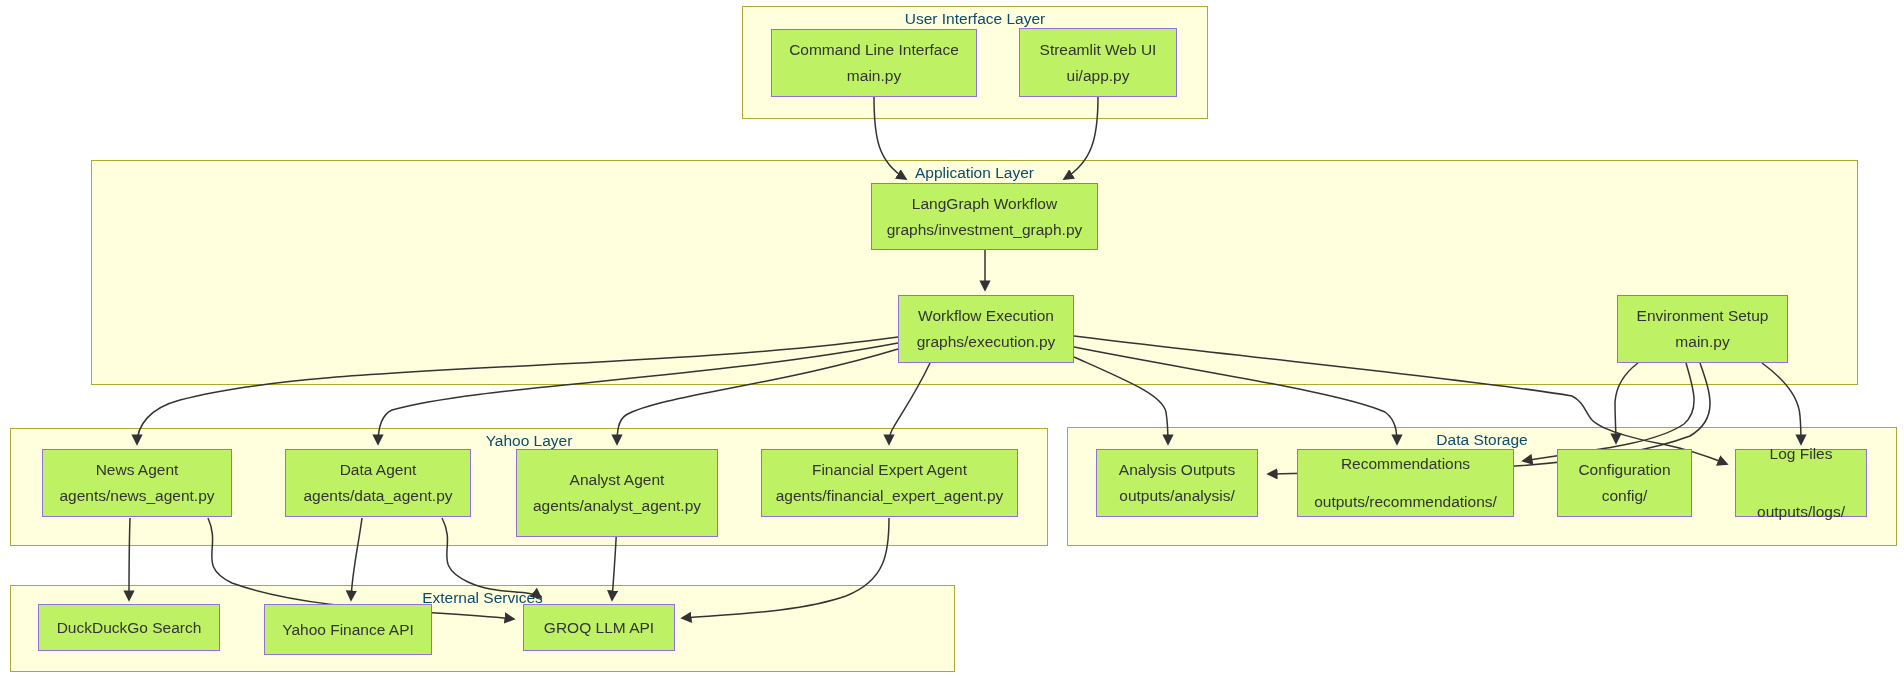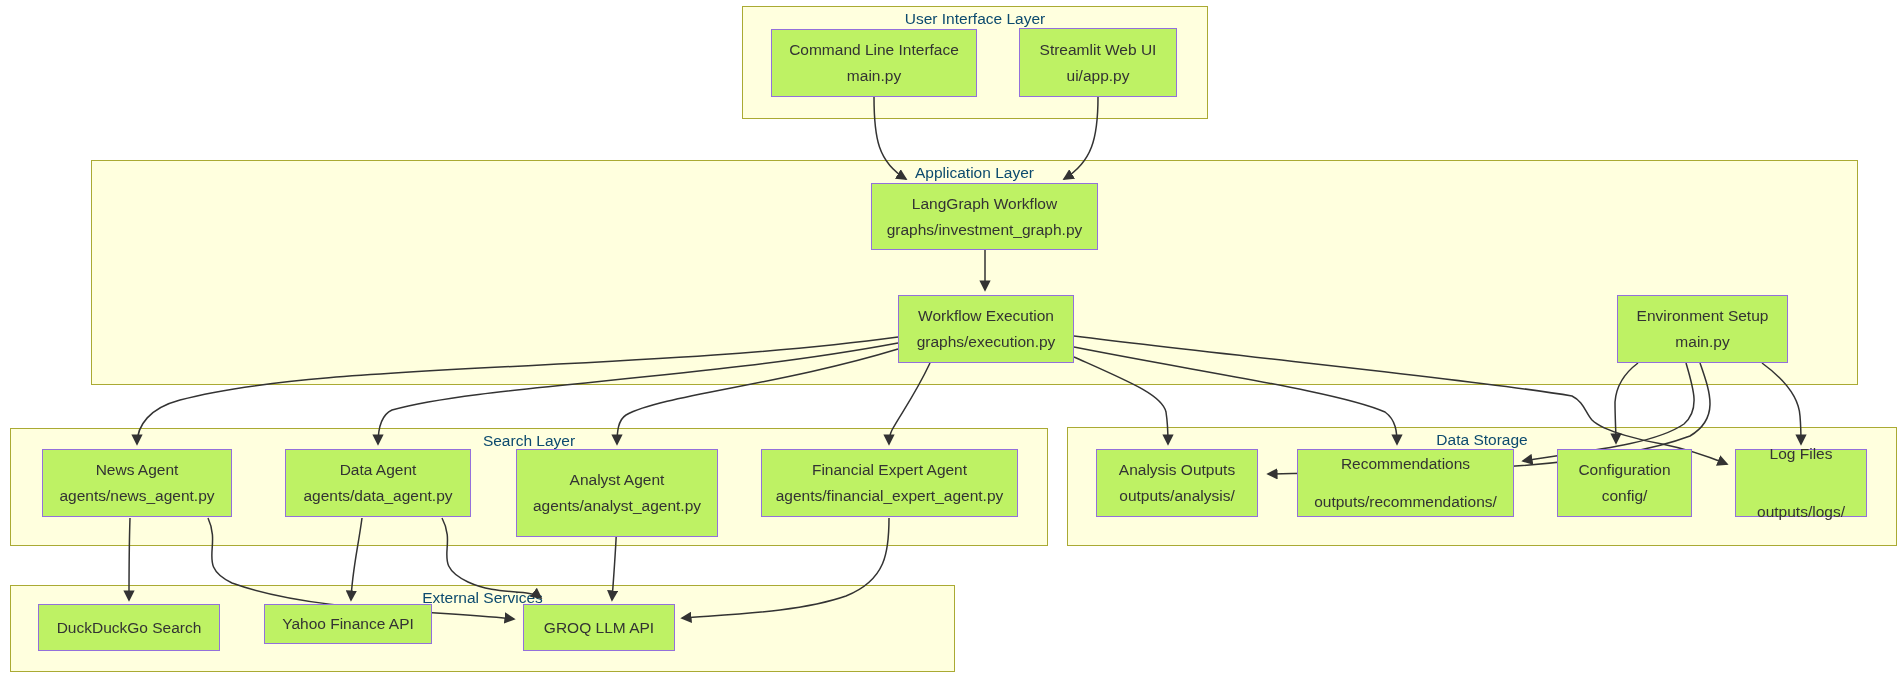--- a/index.html
+++ b/index.html
@@ -27,21 +27,21 @@
 
 <div id="canvas">
 
   <div class="cluster" style="left:742px;top:6px;width:466px;height:113px;">
     <div class="cluster-label">User Interface Layer</div>
   </div>
   <div class="cluster" style="left:91px;top:160px;width:1767px;height:225px;">
     <div class="cluster-label">Application Layer</div>
   </div>
   <div class="cluster" style="left:10px;top:428px;width:1038px;height:118px;">
-    <div class="cluster-label">Search Layer</div>
+    <div class="cluster-label">Yahoo Layer</div>
   </div>
   <div class="cluster" style="left:1067px;top:427px;width:830px;height:119px;">
     <div class="cluster-label">Data Storage</div>
   </div>
   <div class="cluster" style="left:10px;top:585px;width:945px;height:87px;">
     <div class="cluster-label">External Services</div>
   </div>
 
   <svg class="edges" width="1904" height="681" viewBox="0 0 1904 681">
     <defs>
@@ -122,21 +122,21 @@
     <span>config/</span>
   </div>
   <div class="node" style="left:1735px;top:449px;width:132px;height:68px;gap:32px;">
     <span>Log Files</span>
     <span>outputs/logs/</span>
   </div>
   <div class="node" style="left:38px;top:604px;width:182px;height:47px;">
     <span>DuckDuckGo Search</span>
 
   </div>
-  <div class="node" style="left:264px;top:604px;width:168px;height:40px;">
+  <div class="node" style="left:264px;top:604px;width:168px;height:51px;">
     <span>Yahoo Finance API</span>
 
   </div>
   <div class="node" style="left:523px;top:604px;width:152px;height:47px;">
     <span>GROQ LLM API</span>
 
   </div>
 
 </div>
 

